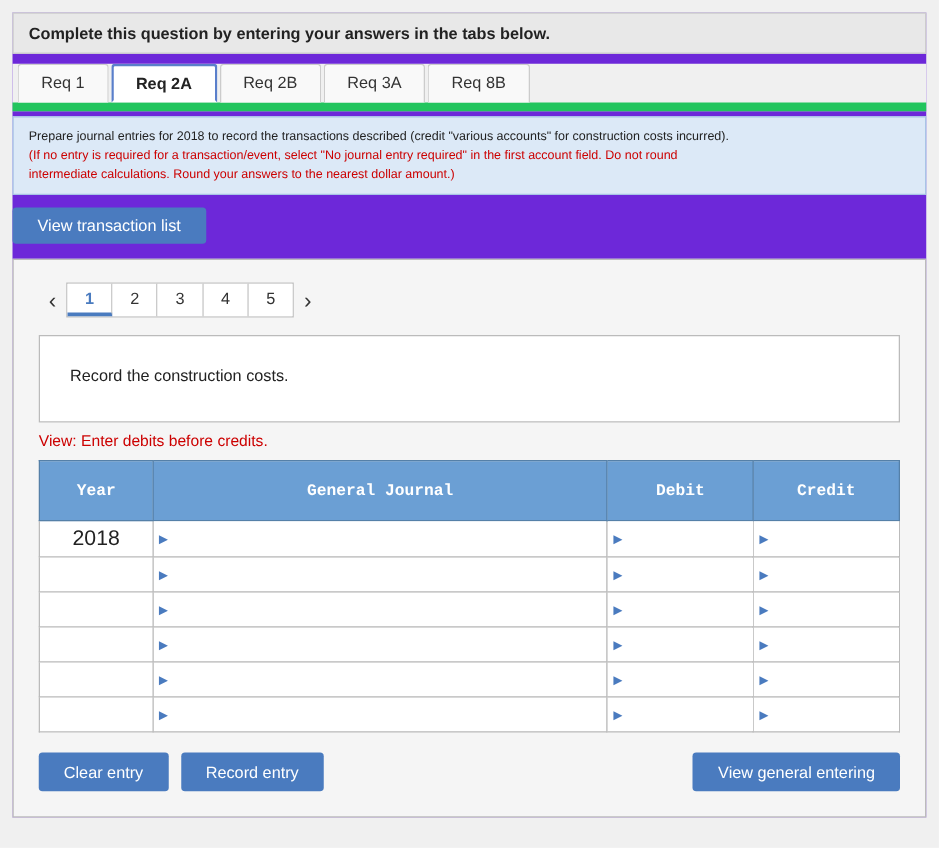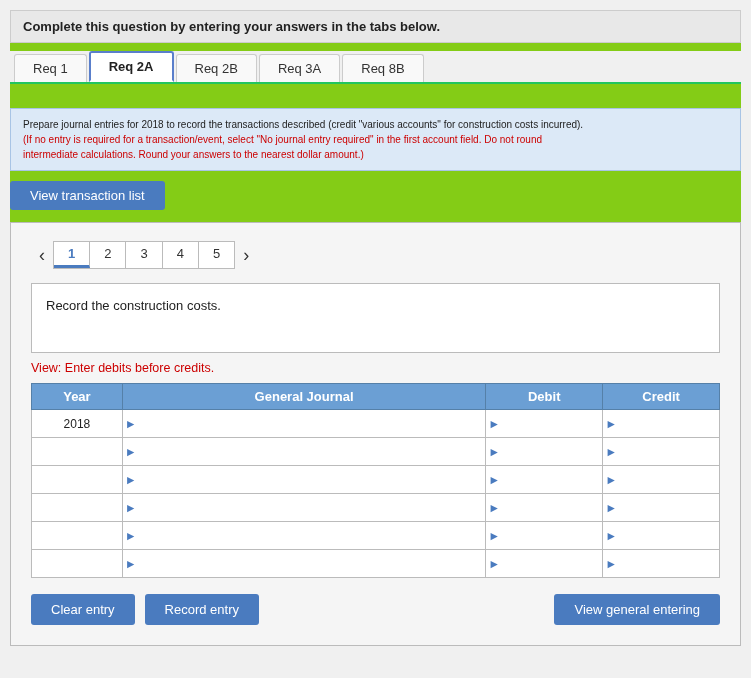--- a/index.html
+++ b/index.html
@@ -6,37 +6,36 @@
     body {
       font-family: Arial, sans-serif;
       font-size: 13px;
       background: #f0f0f0;
       display: flex;
       justify-content: center;
       padding: 10px;
     }
     .page-wrapper {
       width: 751px;
-      background: #84cc16;
+      background: #6d28d9;
     }
     .instruction-bar {
       background: #e8e8e8;
       border: 1px solid #ccc;
       padding: 8px 12px;
       font-weight: bold;
       font-size: 13px;
       color: #222;
       margin-bottom: 8px;
     }
     .tabs-bar {
       display: flex;
-      align-items: flex-end;
       background: #f0f0f0;
-      border-bottom: 2px solid #22c55e;
-      margin-bottom: 24px;
+      border-bottom: 7px solid #22c55e;
+      margin-bottom: 4px;
       padding: 0 4px;
     }
     .tab {
       padding: 6px 18px;
       border: 1px solid #ccc;
       background: #f9f9f9;
       cursor: pointer;
       margin-right: 2px;
       font-size: 13px;
       color: #333;
@@ -113,54 +112,55 @@
     .page-tab:last-child { border-right: none; }
     .page-tab.active {
       background: #fff;
       border-bottom: 3px solid #4a7bbf;
       font-weight: bold;
       color: #4a7bbf;
     }
     .record-desc-box {
       background: #fff;
       border: 1px solid #bbb;
-      padding: 14px;
+      padding: 24px;
       min-height: 70px;
       font-size: 13px;
       color: #222;
       margin-bottom: 8px;
     }
     .note-text {
       color: #c00;
       font-size: 12.5px;
       margin-bottom: 8px;
     }
     .journal-table {
       width: 100%;
       border-collapse: collapse;
       font-size: 13px;
       margin-bottom: 16px;
     }
     .journal-table th {
       background: #6b9fd4;
       color: #fff;
-      padding: 5px 8px;
+      padding: 16px 8px;
       text-align: center;
       border: 1px solid #5580a8;
       font-weight: bold;
+      font-family: Liberation Mono, monospace;
     }
     .journal-table td {
       background: #fff;
       border: 1px solid #bbb;
       padding: 0;
       height: 28px;
     }
     .journal-table td.year-cell {
       text-align: center;
-      font-size: 12px;
+      font-size: 17px;
       color: #222;
       padding: 4px;
     }
     .journal-table td.input-cell {
       position: relative;
     }
     .journal-table td.input-cell .arrow-icon {
       position: absolute;
       left: 2px;
       top: 50%;

